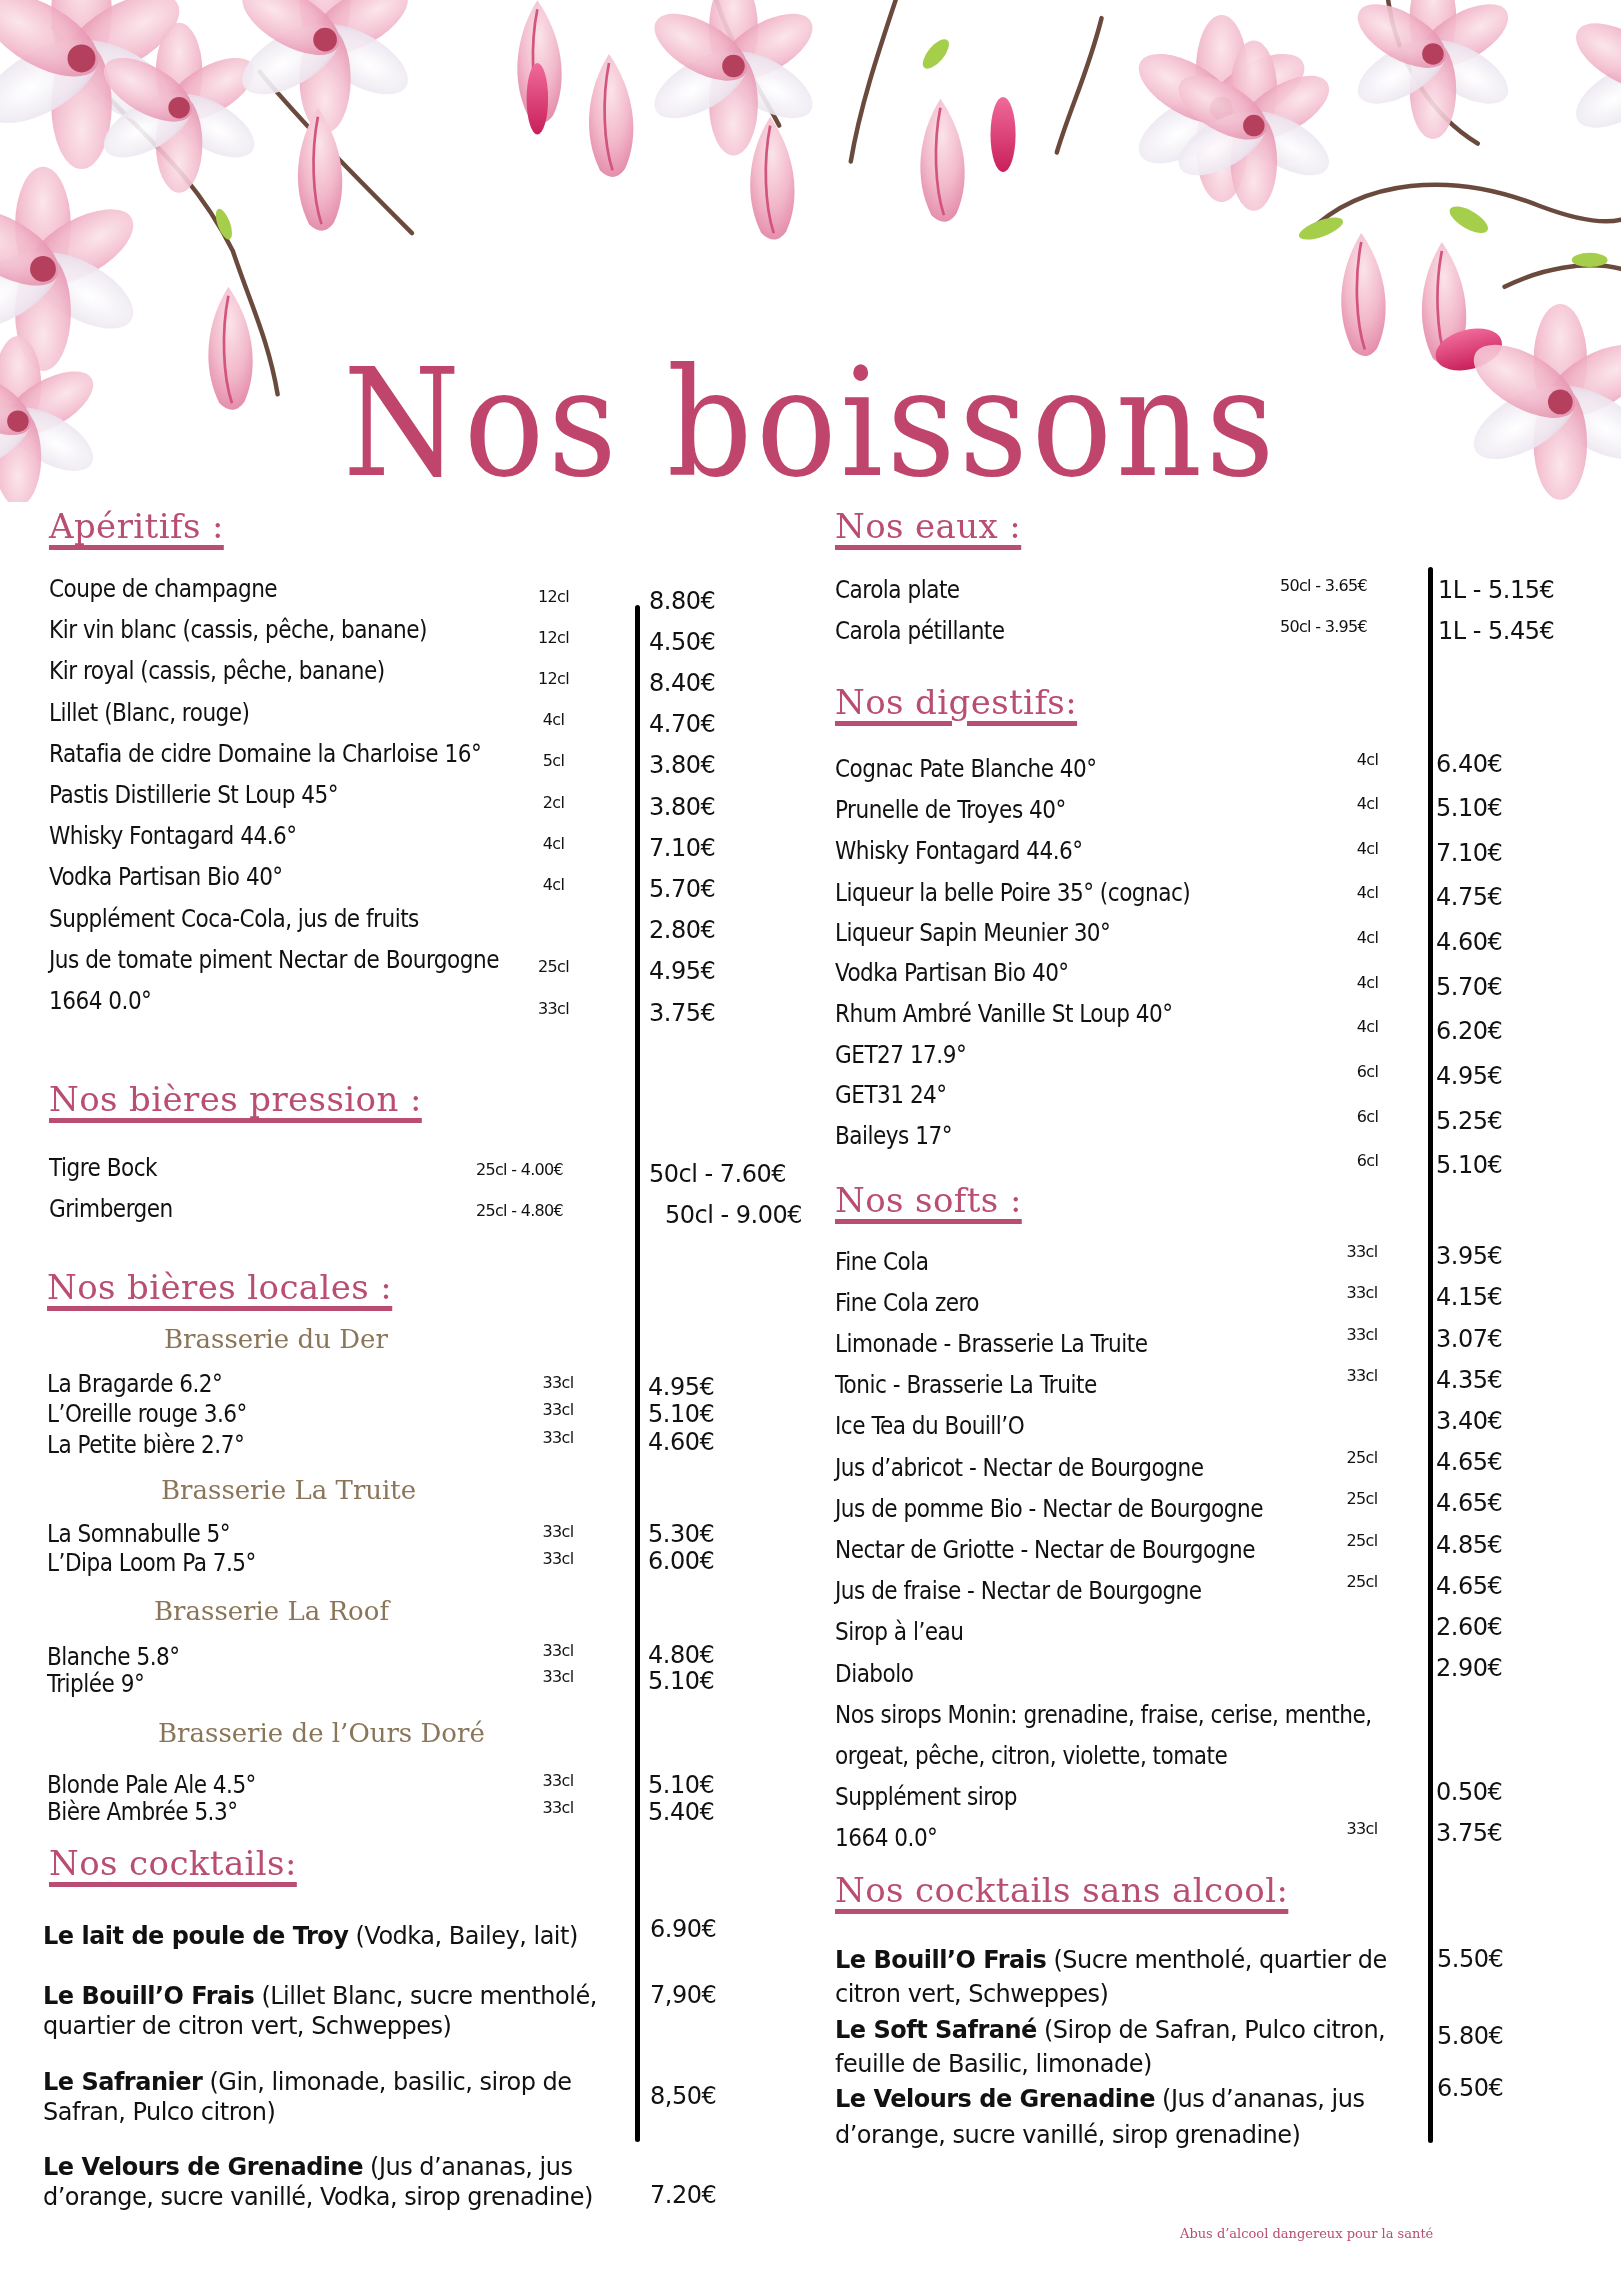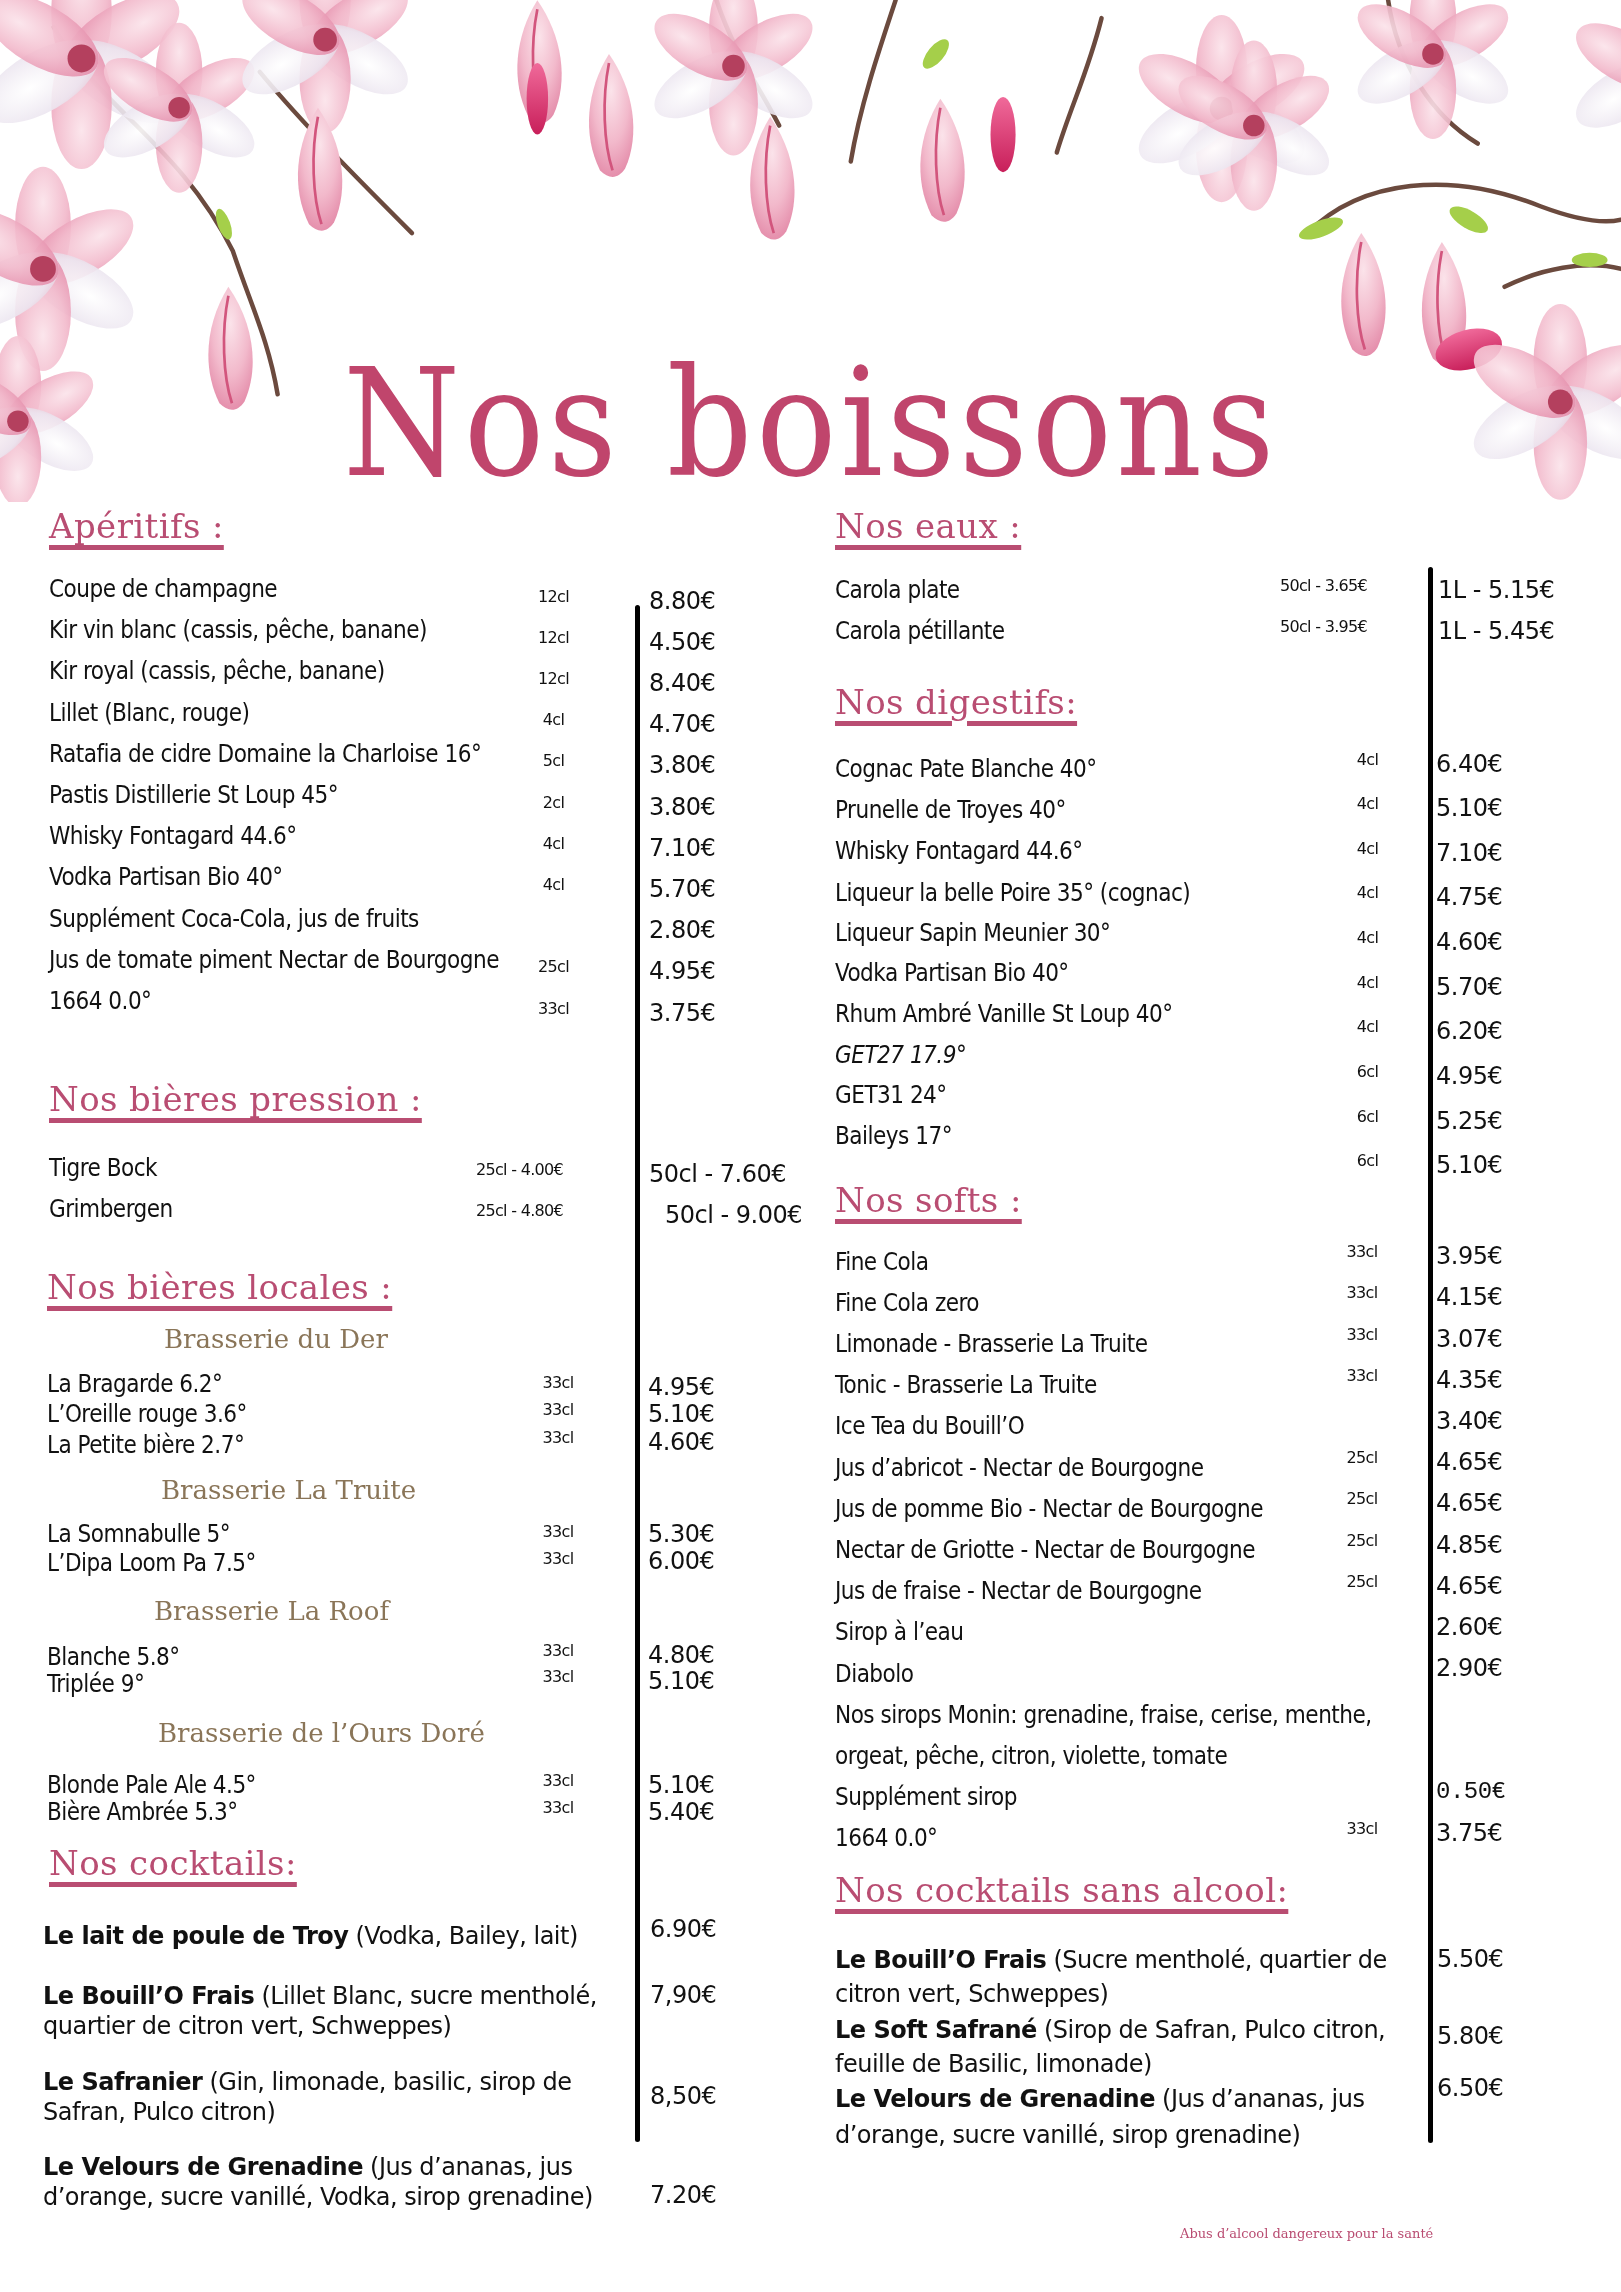--- a/index.html
+++ b/index.html
@@ -256,21 +256,21 @@
   <div class="price" style="left:1436px; top:928px;">4.60€</div>
 
   <div class="item" style="left:835px; top:959px;">Vodka Partisan Bio 40°</div>
   <div class="vol" style="left:1325px; width:85px; top:973px;">4cl</div>
   <div class="price" style="left:1436px; top:973px;">5.70€</div>
 
   <div class="item" style="left:835px; top:1000px;">Rhum Ambré Vanille St Loup 40°</div>
   <div class="vol" style="left:1325px; width:85px; top:1017px;">4cl</div>
   <div class="price" style="left:1436px; top:1017px;">6.20€</div>
 
-  <div class="item" style="left:835px; top:1041px;font-style:italic;">GET27 17.9°</div>
+  <div class="item" style="left:835px; top:1041px;">GET27 17.9°</div>
   <div class="vol" style="left:1325px; width:85px; top:1062px;">6cl</div>
   <div class="price" style="left:1436px; top:1062px;">4.95€</div>
 
   <div class="item" style="left:835px; top:1081px;">GET31 24°</div>
   <div class="vol" style="left:1325px; width:85px; top:1107px;">6cl</div>
   <div class="price" style="left:1436px; top:1107px;">5.25€</div>
 
   <div class="item" style="left:835px; top:1122px;">Baileys 17°</div>
   <div class="vol" style="left:1325px; width:85px; top:1151px;">6cl</div>
   <div class="price" style="left:1436px; top:1151px;">5.10€</div>
@@ -316,21 +316,21 @@
   <div class="item" style="left:835px; top:1618px;">Sirop à l’eau</div>
   <div class="price" style="left:1436px; top:1613px;">2.60€</div>
 
   <div class="item" style="left:835px; top:1660px;">Diabolo</div>
   <div class="price" style="left:1436px; top:1654px;">2.90€</div>
 
   <div class="item" style="left:835px; top:1701px;">Nos sirops Monin: grenadine, fraise, cerise, menthe,</div>
   <div class="item" style="left:835px; top:1742px;">orgeat, pêche, citron, violette, tomate</div>
 
   <div class="item" style="left:835px; top:1783px;">Supplément sirop</div>
-  <div class="price" style="left:1436px; top:1778px;font-family:Liberation Mono, monospace;">0.50€</div>
+  <div class="price" style="left:1436px; top:1778px;">0.50€</div>
 
   <div class="item" style="left:835px; top:1824px;">1664 0.0°</div>
   <div class="vol" style="left:1317px; width:90px; top:1819px;">33cl</div>
   <div class="price" style="left:1436px; top:1819px;">3.75€</div>
 </div>
 
 <div class="h2" style="left:835px; top:1870px;">Nos cocktails sans alcool:</div>
 <div>
   <div class="cocktail" style="left:835px; top:1943px; width:591px; line-height:34px;">
     <b>Le Bouill’O Frais</b><span> (Sucre mentholé, quartier de citron vert, Schweppes)</span>

